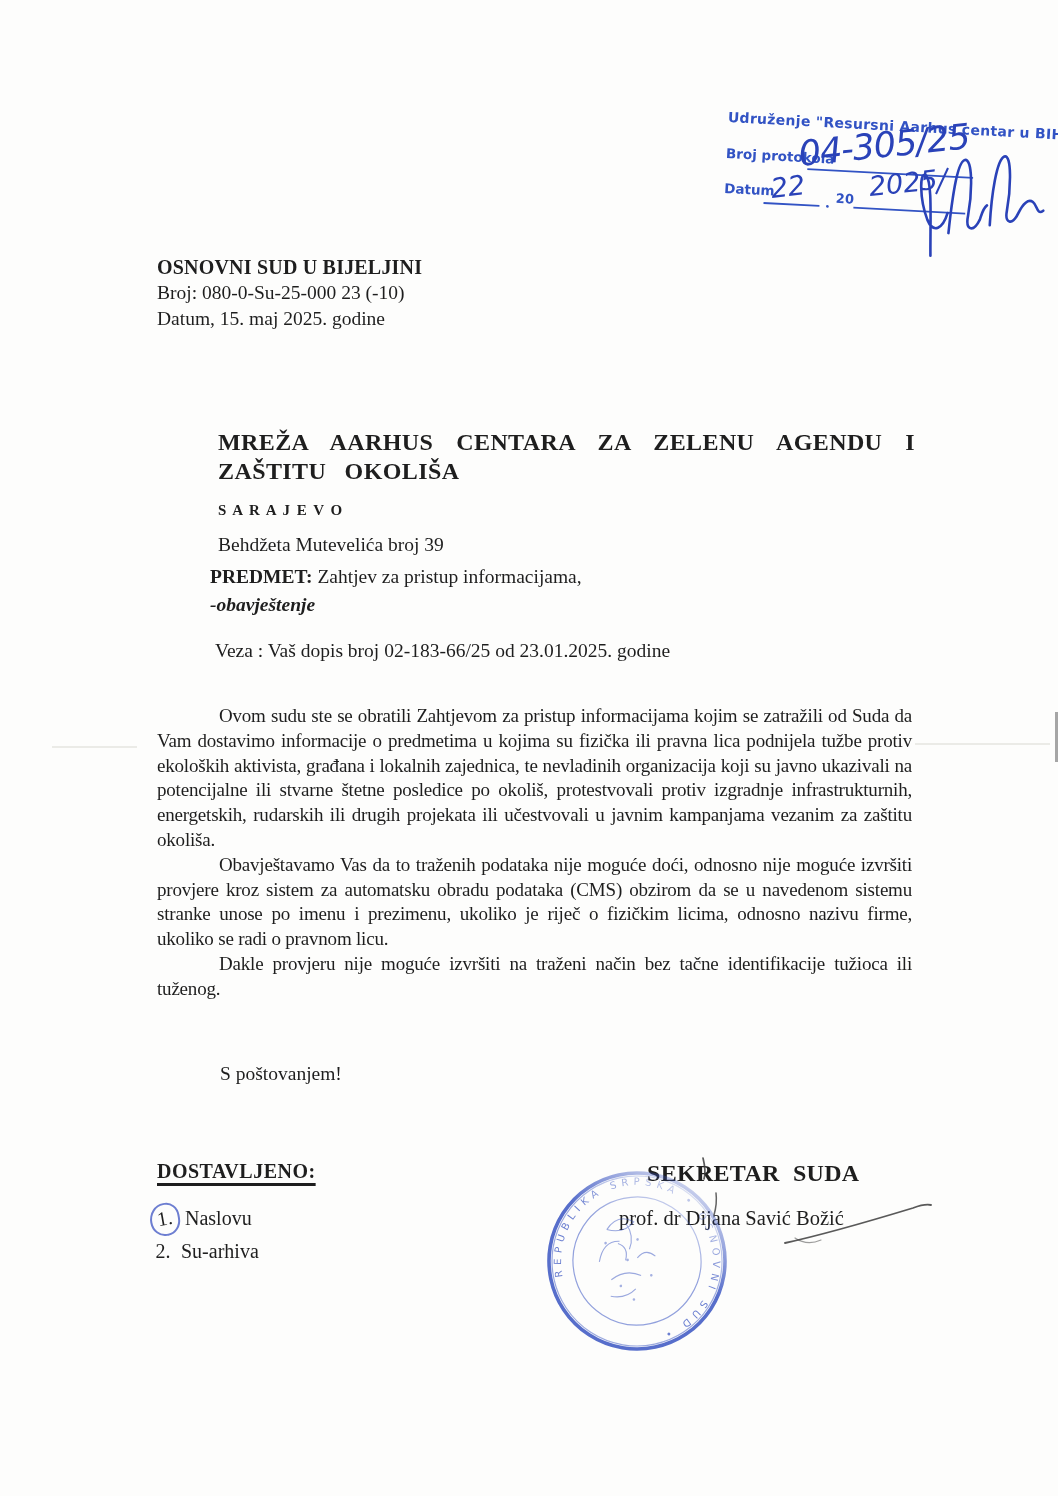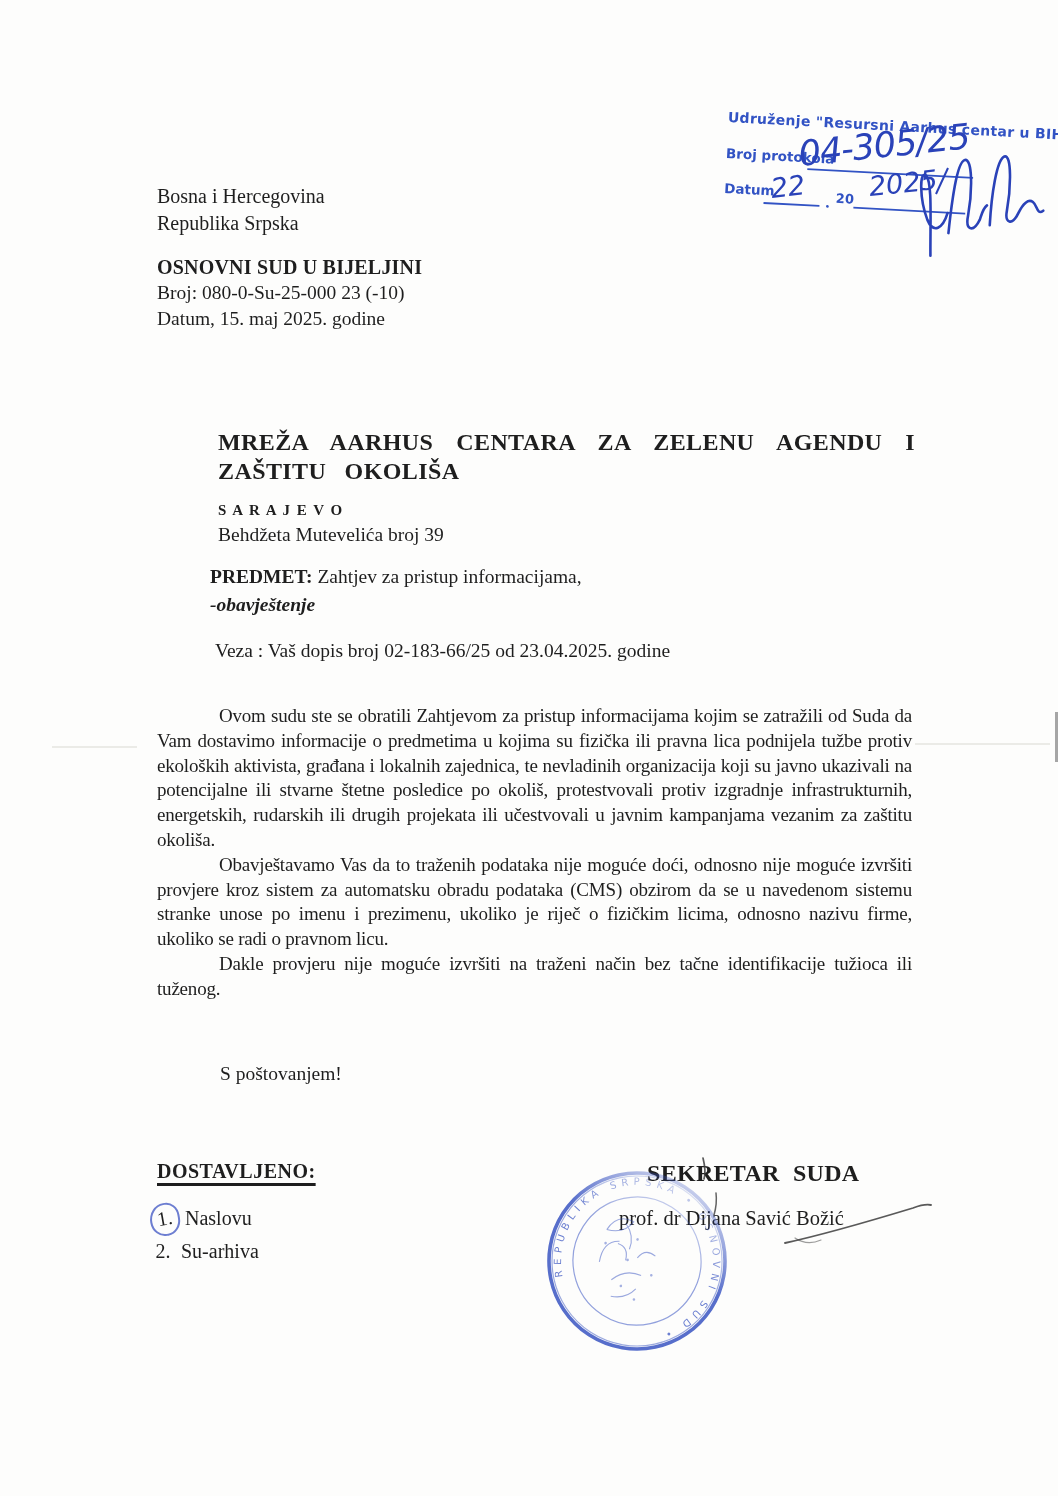--- a/index.html
+++ b/index.html
@@ -14,21 +14,21 @@
   .court-name  { font-weight:bold; font-size:20px; letter-spacing:0.2px; }
   
   .stamp-top { position:absolute; left:698px; top:96px; width:360px; height:180px; }
   
   .recipient { position:absolute; left:218px; top:396px; width:697px; }
   .recipient-name { font-weight:bold; font-size:24px; line-height:29px;
                     text-align:justify; word-spacing:12px; letter-spacing:0.4px;margin-top:32px; }
   .recipient-city { margin-top:16px; font-weight:bold; font-size:15px; letter-spacing:1.5px;
                     text-decoration-thickness:2px; text-underline-offset:4px;
                     display:inline-block; }
-  .recipient-address { font-size:19.5px; margin-top:5px; }
+  .recipient-address { font-size:19.5px; margin-top:15px; }
   
   .subject { position:absolute; left:210px; top:564px; font-size:19.5px; line-height:26px; }
   .subject-label { font-weight:bold; }
   .subject-sub { font-weight:bold; font-style:italic; margin-top:2px; }
   .reference { position:absolute; left:215px; top:640px; font-size:19.5px; }
   
   .body-text { position:absolute; left:157px; top:704px; width:755px;
                font-size:19px; line-height:24.8px; text-align:justify;
                letter-spacing:-0.2px; }
   .body-text p { margin:0; text-indent:62px; }
@@ -52,24 +52,20 @@
   .scan-line.l1 { left:52px;  top:746px; width:85px; }
   .scan-line.l2 { left:915px; top:743px; width:135px; }
   .edge-mark { position:absolute; left:1055px; top:712px; width:3px; height:50px;
                background:rgba(80,80,80,0.5); }
 </style>
 </head>
 <body>
 
 <div class="page">
 
-  <div class="header-left">
-    <div>Bosna i Hercegovina</div>
-    <div>Republika Srpska</div>
-  </div>
 
   <div class="court-block">
     <div class="court-name">OSNOVNI SUD U BIJELJINI</div>
     <div>Broj: 080-0-Su-25-000 23 (-10)</div>
     <div>Datum, 15. maj 2025. godine</div>
   </div>
 
   <svg class="stamp-top" viewBox="0 0 360 180">
     <g transform="rotate(3 30 20)" font-family="DejaVu Sans, sans-serif" fill="#3253c4">
       <text x="30" y="26" font-size="14" font-weight="bold" letter-spacing="0.3">Udruženje "Resursni Aarhus centar u BIH"</text>
@@ -102,21 +98,21 @@
     <div class="recipient-address">Behdžeta Mutevelića broj 39</div>
   </div>
 
   <div class="subject">
     <div>
       <span class="subject-label">PREDMET:</span>
       <span>Zahtjev za pristup informacijama,</span>
     </div>
     <div class="subject-sub">-obavještenje</div>
   </div>
-  <div class="reference">Veza : Vaš dopis broj 02-183-66/25 od 23.04.2025. godine</div>
+  <div class="reference">Veza : Vaš dopis broj 02-183-66/25 od 23.01.2025. godine</div>
 
   <div class="body-text">
     <p>Ovom sudu ste se obratili Zahtjevom za pristup informacijama kojim se zatražili od Suda da Vam dostavimo informacije o predmetima u kojima su fizička ili pravna lica podnijela tužbe protiv ekoloških aktivista, građana i lokalnih zajednica, te nevladinih organizacija koji su javno ukazivali na potencijalne ili stvarne štetne posledice po okoliš, protestvovali protiv izgradnje infrastrukturnih, energetskih, rudarskih ili drugih projekata ili učestvovali u javnim kampanjama vezanim za zaštitu okoliša.</p>
     <p>Obavještavamo Vas da to traženih podataka nije moguće doći, odnosno nije moguće izvršiti provjere kroz sistem za automatsku obradu podataka (CMS) obzirom da se u navedenom sistemu stranke unose po imenu i prezimenu, ukoliko je riječ o fizičkim licima, odnosno nazivu firme, ukoliko se radi o pravnom licu.</p>
     <p>Dakle provjeru nije moguće izvršiti na traženi način bez tačne identifikacije tužioca ili tuženog.</p>
   </div>
   <div class="closing">S poštovanjem!</div>
 
   <div class="delivered-label">DOSTAVLJENO:</div>
   <div class="delivered-list">

